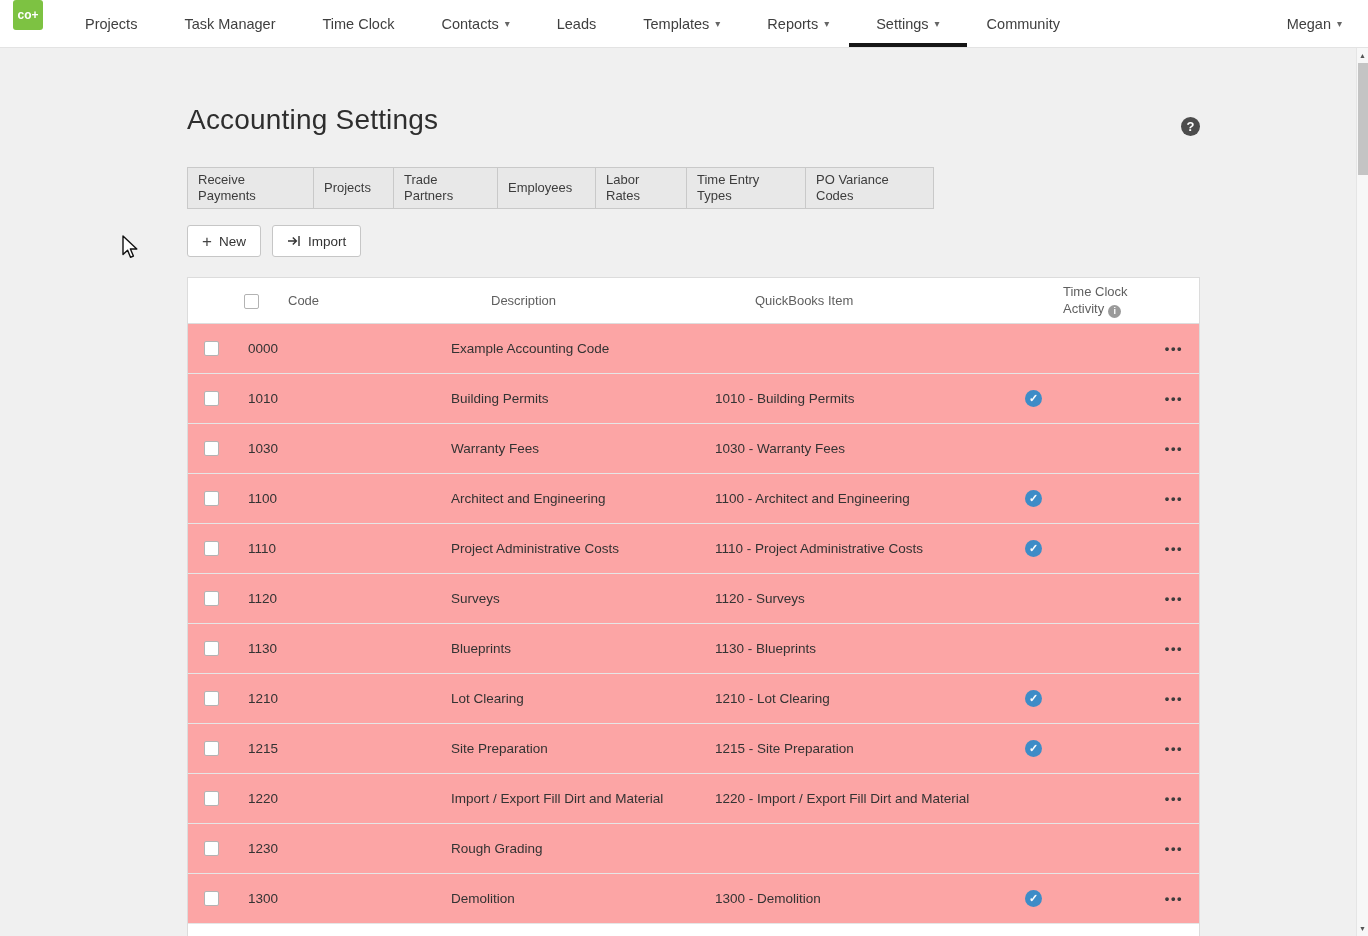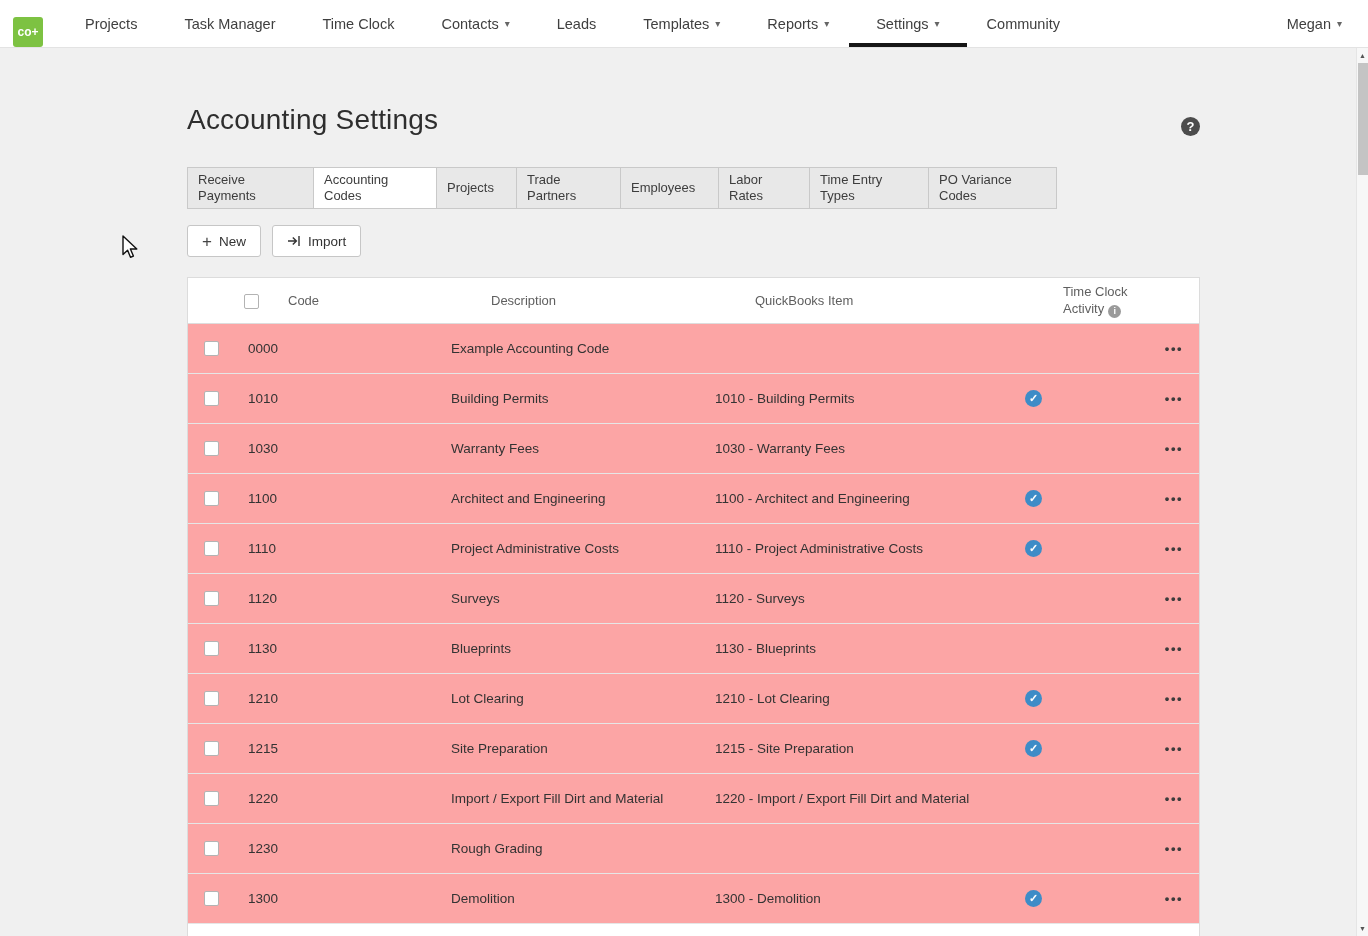--- a/index.html
+++ b/index.html
@@ -1,21 +1,21 @@
 <!DOCTYPE html>
 <html><head>
 <meta charset="utf-8">
 <style>
   * { margin:0; padding:0; box-sizing:border-box; }
   html,body { width:1368px; height:936px; overflow:hidden; background:#f0f0f0;
               font-family:"Liberation Sans", sans-serif; }
 
   
   .topnav { position:fixed; top:0; left:0; width:1368px; height:48px; background:#ffffff;
-            border-bottom:1px solid #e3e3e3; display:flex; align-items:flex-end; z-index:10; }
+            border-bottom:1px solid #e3e3e3; display:flex; align-items:flex-start; z-index:10; }
   .logo { width:30px; height:30px; background:#7dc242; border-radius:3px; color:#fff;
           font-weight:bold; font-size:12px; display:flex; align-items:center; justify-content:center;
           margin-left:13px; cursor:pointer; flex:0 0 auto; }
   .nav-items { display:flex; height:100%; margin-left:42px; }
   .nav-item { position:relative; display:flex; align-items:center; height:100%; margin-right:47px;
               font-size:14.5px; color:#3f3f3f; cursor:pointer; white-space:nowrap; }
   .nav-item .chev { font-size:10px; color:#666; margin-left:6px; }
   .nav-item.active::after { content:""; position:absolute; left:-27px; right:-27px; bottom:0;
                             height:4px; background:#161616; }
   .user-menu { position:absolute; right:26px; top:0; height:100%; display:flex; align-items:center;
@@ -132,23 +132,20 @@
 
     <div class="title-row">
       <h1>Accounting Settings</h1>
       <div class="help-circle">?</div>
     </div>
 
     <div class="tab-bar">
         <div class="tab" style="width: 127px;">
           <span class="tab-label">Receive Payments</span>
         </div>
-        <div class="tab active" style="width: 124px;">
-          <span class="tab-label">Accounting Codes</span>
-        </div>
         <div class="tab" style="width: 81px;">
           <span class="tab-label">Projects</span>
         </div>
         <div class="tab" style="width: 105px;">
           <span class="tab-label">Trade Partners</span>
         </div>
         <div class="tab" style="width: 99px;">
           <span class="tab-label">Employees</span>
         </div>
         <div class="tab" style="width: 92px;">

